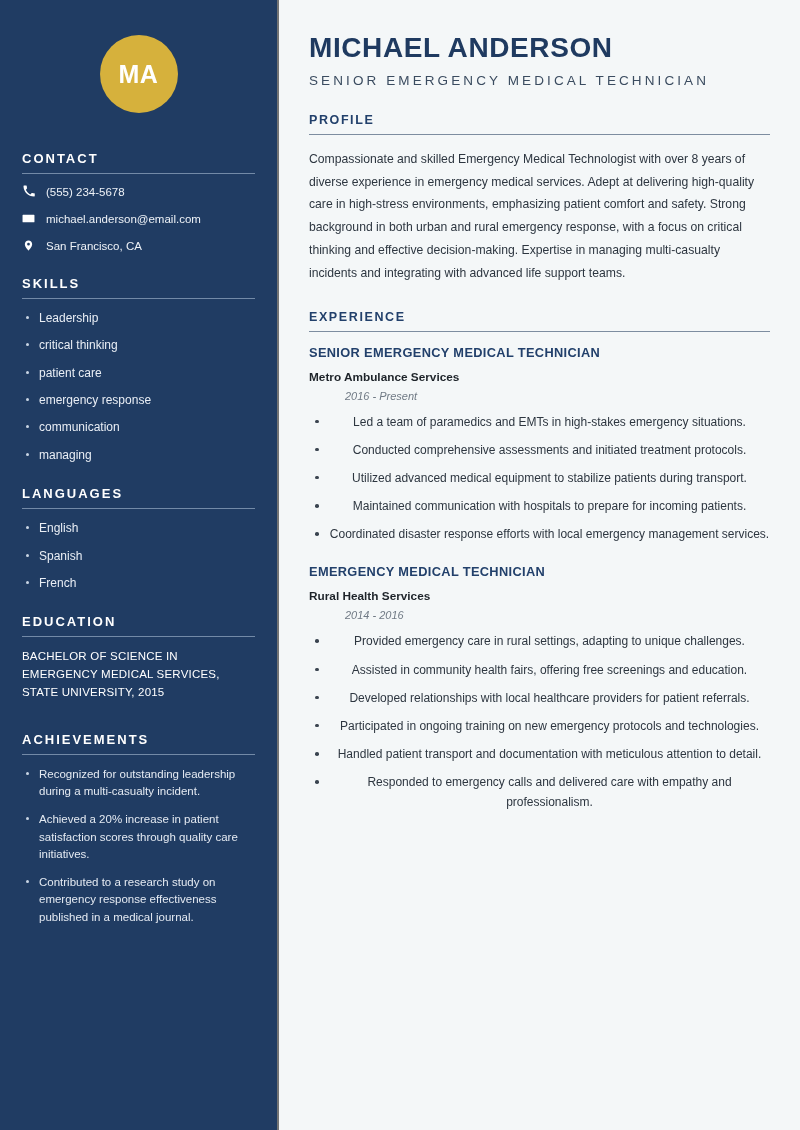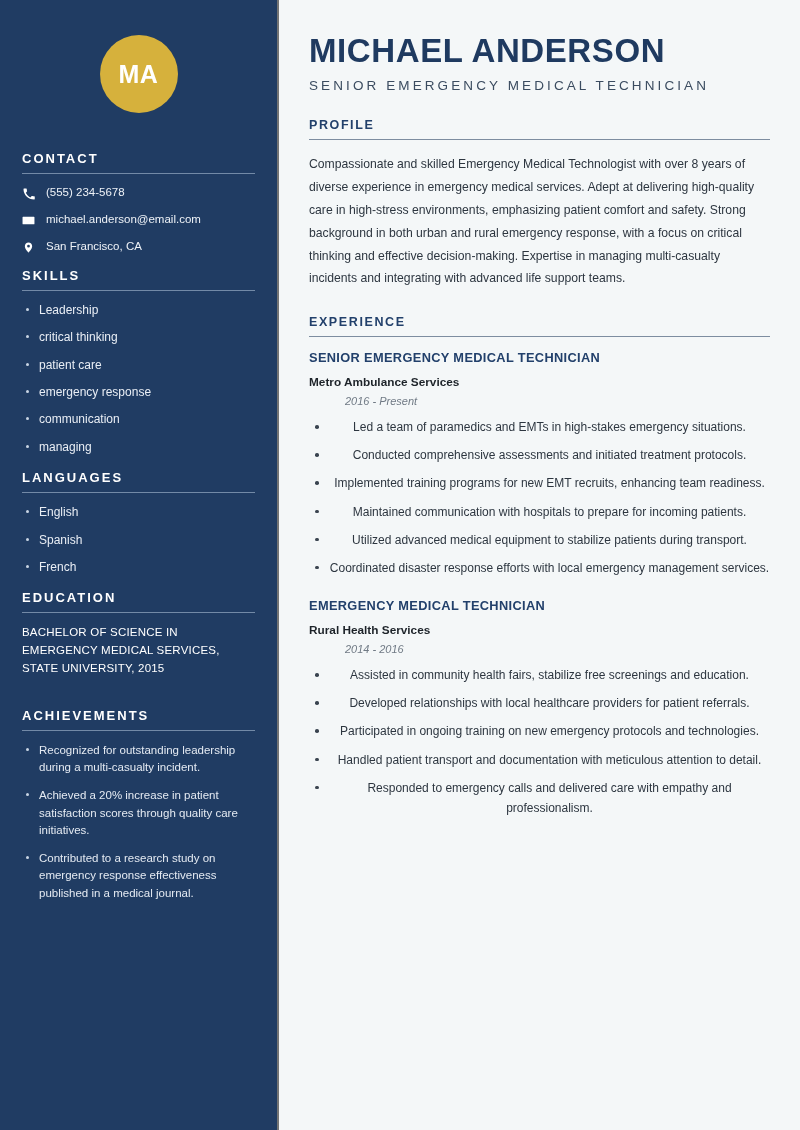--- a/index.html
+++ b/index.html
@@ -45,41 +45,41 @@
     background: #d6b13c;
     color: #ffffff;
     display: flex;
     align-items: center;
     justify-content: center;
     font-size: 25px;
     font-weight: bold;
     letter-spacing: 0.5px;
   }
 
-  .side-section { margin-top: 14px; }
+  .side-section { margin-top: 22px; }
   .side-section:first-of-type { margin-top: 0; }
 
   .side-heading {
     font-size: 13px;
     font-weight: bold;
     letter-spacing: 2px;
     color: #ffffff;
     padding-bottom: 7px;
   }
   .side-rule {
     height: 1px;
     background: #8fa4bd;
     opacity: 0.75;
     margin-bottom: 11px;
   }
 
   .contact-list { list-style: none; }
   .contact-item {
     display: flex;
-    align-items: flex-end;
+    align-items: flex-start;
     gap: 11px;
     font-size: 11.5px;
     color: #eef2f7;
     margin-bottom: 12px;
     line-height: 1.3;
   }
   .contact-item .ico {
     width: 13px;
     min-width: 13px;
     display: flex;
@@ -138,21 +138,21 @@
   }
 
   
   .main {
     flex: 1;
     background: #f4f7f8;
     padding: 33px 30px 0 30px;
   }
 
   .name {
-    font-size: 33px;
+    font-size: 28px;
     font-weight: bold;
     letter-spacing: 0.6px;
     color: #1f3a60;
     line-height: 1.1;
   }
   .role {
     font-size: 13.5px;
     letter-spacing: 3.1px;
     color: #3b4c60;
     margin-top: 9px;
@@ -327,33 +327,33 @@
       <div class="main-heading">EXPERIENCE</div>
       <div class="main-rule"></div>
 
       <div class="job">
         <div class="job-title">SENIOR EMERGENCY MEDICAL TECHNICIAN</div>
         <div class="job-company">Metro Ambulance Services</div>
         <div class="job-dates">2016 - Present</div>
         <ul class="job-bullets">
           <li>Led a team of paramedics and EMTs in high-stakes emergency situations.</li>
           <li>Conducted comprehensive assessments and initiated treatment protocols.</li>
-          <li>Implemented training programs for new EMT recruits, enhancing team readiness.</li>
+          <li>Utilized advanced medical equipment to stabilize patients during transport.</li>
           <li>Maintained communication with hospitals to prepare for incoming patients.</li>
-          <li>Utilized advanced medical equipment to stabilize patients during transport.</li>
           <li>Coordinated disaster response efforts with local emergency management services.</li>
         </ul>
       </div>
 
       <div class="job">
         <div class="job-title">EMERGENCY MEDICAL TECHNICIAN</div>
         <div class="job-company">Rural Health Services</div>
         <div class="job-dates">2014 - 2016</div>
         <ul class="job-bullets">
-          <li>Assisted in community health fairs, stabilize free screenings and education.</li>
+          <li>Provided emergency care in rural settings, adapting to unique challenges.</li>
+          <li>Assisted in community health fairs, offering free screenings and education.</li>
           <li>Developed relationships with local healthcare providers for patient referrals.</li>
           <li>Participated in ongoing training on new emergency protocols and technologies.</li>
           <li>Handled patient transport and documentation with meticulous attention to detail.</li>
           <li>Responded to emergency calls and delivered care with empathy and professionalism.</li>
         </ul>
       </div>
 
     </section>
 
   </main>

